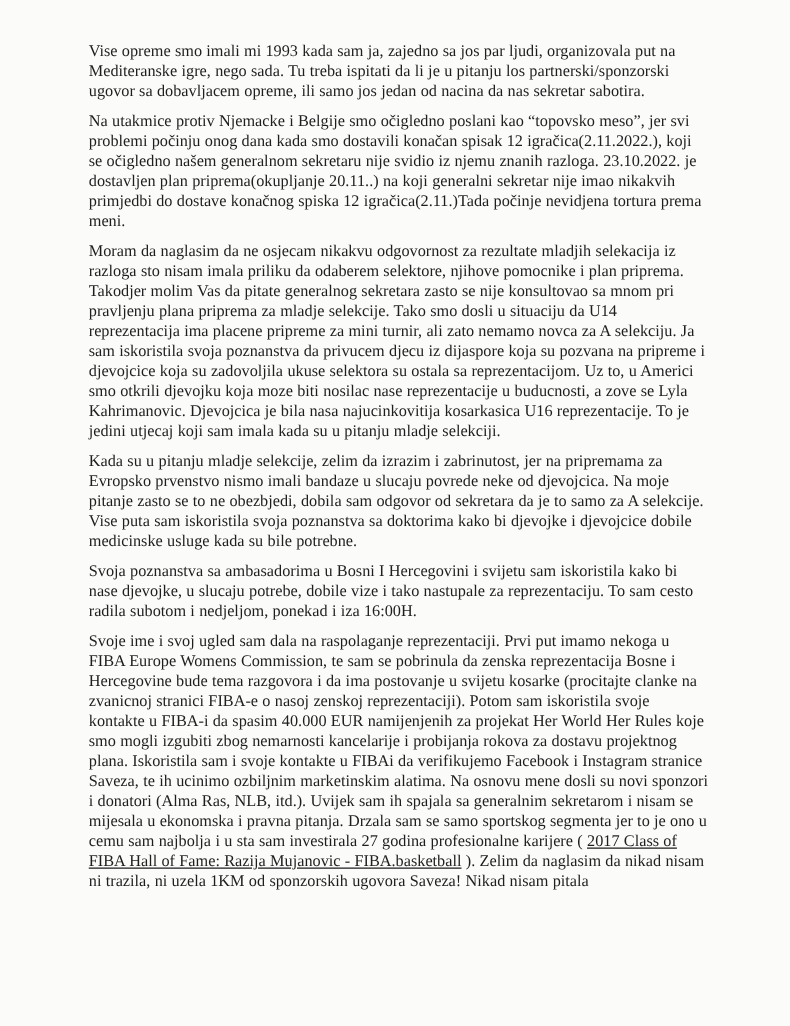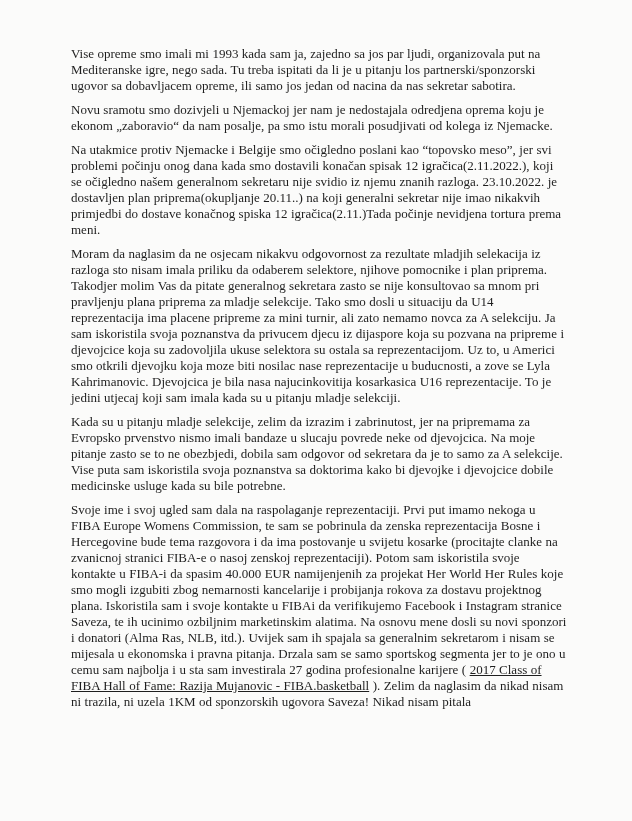--- a/index.html
+++ b/index.html
@@ -9,21 +9,21 @@
   body {
     width: 632px;
     height: 821px;
     background: #fbfbfa;
     overflow: hidden;
   }
   .page {
     box-sizing: border-box;
     width: 632px;
     height: 821px;
-    padding: 46px 60px 20px 71px;
+    padding: 33px 60px 20px 71px;
     background: #fbfbfa;
     color: #1e1e1e;
     font-family: "Liberation Serif", "DejaVu Serif", serif;
     font-size: 13px;
     line-height: 16px;
   }
   .doc {
     width: 496px;
   }
   .doc p {
@@ -39,21 +39,21 @@
     color: #1e1e1e;
     cursor: pointer;
   }
 </style>
 </head>
 <body>
 
 <div class="page">
   <div class="doc">
     <p>Vise opreme smo imali mi 1993 kada sam ja, zajedno sa jos par ljudi, organizovala put na Mediteranske igre, nego sada. Tu treba ispitati da li je u pitanju los partnerski/sponzorski ugovor sa dobavljacem opreme, ili samo jos jedan od nacina da nas sekretar sabotira.</p>
-    <p>Novu sramotu smo dozivjeli u Njemackoj jer nam je nedostajala odredjena oprema koju je ekonom „zaboravio“ da nam posalje, pa smo istu morali posudjivati od kolega iz Njemacke.</p>
     <p>Na utakmice protiv Njemacke i Belgije smo očigledno poslani kao “topovsko meso”, jer svi problemi počinju onog dana kada smo dostavili konačan spisak 12 igračica(2.11.2022.), koji se očigledno našem generalnom sekretaru nije svidio iz njemu znanih razloga. 23.10.2022. je dostavljen plan priprema(okupljanje 20.11..) na koji generalni sekretar nije imao nikakvih primjedbi do dostave konačnog spiska 12 igračica(2.11.)Tada počinje nevidjena tortura prema meni.</p>
     <p>Moram da naglasim da ne osjecam nikakvu odgovornost za rezultate mladjih selekacija iz razloga sto nisam imala priliku da odaberem selektore, njihove pomocnike i plan priprema. Takodjer molim Vas da pitate generalnog sekretara zasto se nije konsultovao sa mnom pri pravljenju plana priprema za mladje selekcije. Tako smo dosli u situaciju da U14 reprezentacija ima placene pripreme za mini turnir, ali zato nemamo novca za A selekciju. Ja sam iskoristila svoja poznanstva da privucem djecu iz dijaspore koja su pozvana na pripreme i djevojcice koja su zadovoljila ukuse selektora su ostala sa reprezentacijom. Uz to, u Americi smo otkrili djevojku koja moze biti nosilac nase reprezentacije u buducnosti, a zove se Lyla Kahrimanovic. Djevojcica je bila nasa najucinkovitija kosarkasica U16 reprezentacije. To je jedini utjecaj koji sam imala kada su u pitanju mladje selekciji.</p>
     <p>Kada su u pitanju mladje selekcije, zelim da izrazim i zabrinutost, jer na pripremama za Evropsko prvenstvo nismo imali bandaze u slucaju povrede neke od djevojcica. Na moje pitanje zasto se to ne obezbjedi, dobila sam odgovor od sekretara da je to samo za A selekcije. Vise puta sam iskoristila svoja poznanstva sa doktorima kako bi djevojke i djevojcice dobile medicinske usluge kada su bile potrebne.</p>
+    <p>Svoja poznanstva sa ambasadorima u Bosni I Hercegovini i svijetu sam iskoristila kako bi nase djevojke, u slucaju potrebe, dobile vize i tako nastupale za reprezentaciju. To sam cesto radila subotom i nedjeljom, ponekad i iza 16:00H.</p>
     <p>
       <span>Svoje ime i svoj ugled sam dala na raspolaganje reprezentaciji. Prvi put imamo nekoga u FIBA Europe Womens Commission, te sam se pobrinula da zenska reprezentacija Bosne i Hercegovine bude tema razgovora i da ima postovanje u svijetu kosarke (procitajte clanke na zvanicnoj stranici FIBA-e o nasoj zenskoj reprezentaciji). Potom sam iskoristila svoje kontakte u FIBA-i da spasim 40.000 EUR namijenjenih za projekat Her World Her Rules koje smo mogli izgubiti zbog nemarnosti kancelarije i probijanja rokova za dostavu projektnog plana. Iskoristila sam i svoje kontakte u FIBAi da verifikujemo Facebook i Instagram stranice Saveza, te ih ucinimo ozbiljnim marketinskim alatima. Na osnovu mene dosli su novi sponzori i donatori (Alma Ras, NLB, itd.). Uvijek sam ih spajala sa generalnim sekretarom i nisam se mijesala u ekonomska i pravna pitanja. Drzala sam se samo sportskog segmenta jer to je ono u cemu sam najbolja i u sta sam investirala 27 godina profesionalne karijere ( </span><span class="doc-link">2017 Class of FIBA Hall of Fame: Razija Mujanovic - FIBA.basketball</span><span> ). Zelim da naglasim da nikad nisam ni trazila, ni uzela 1KM od sponzorskih ugovora Saveza! Nikad nisam pitala</span>
     </p>
   </div>
 </div>
 
 </body></html>

